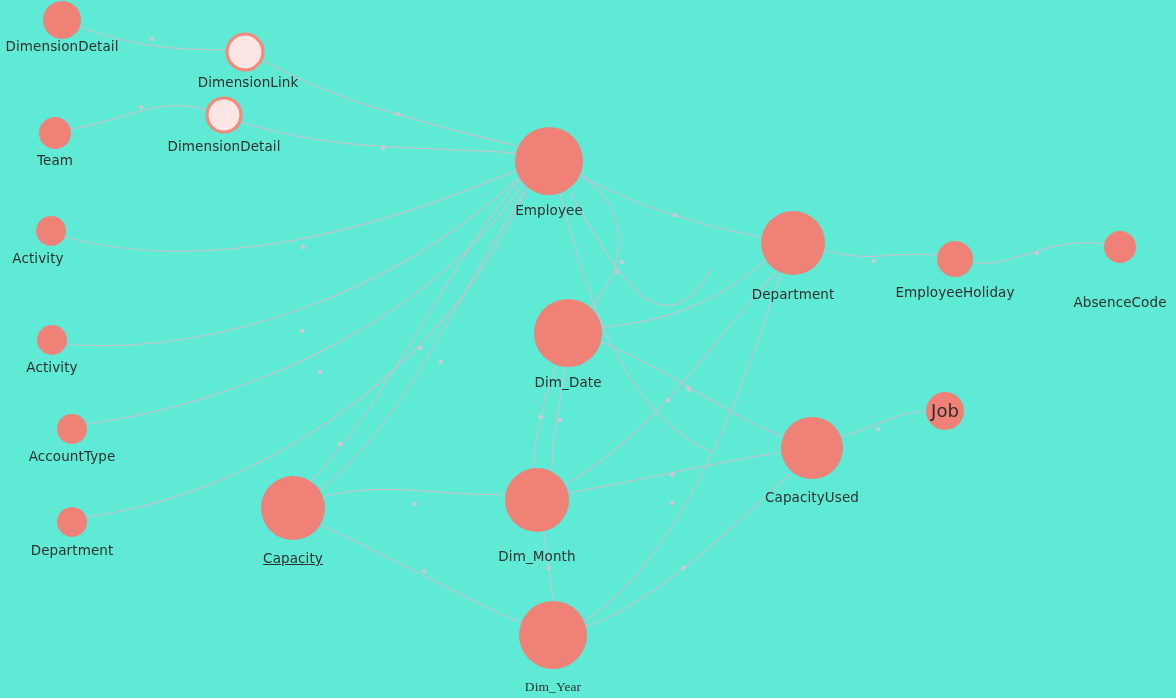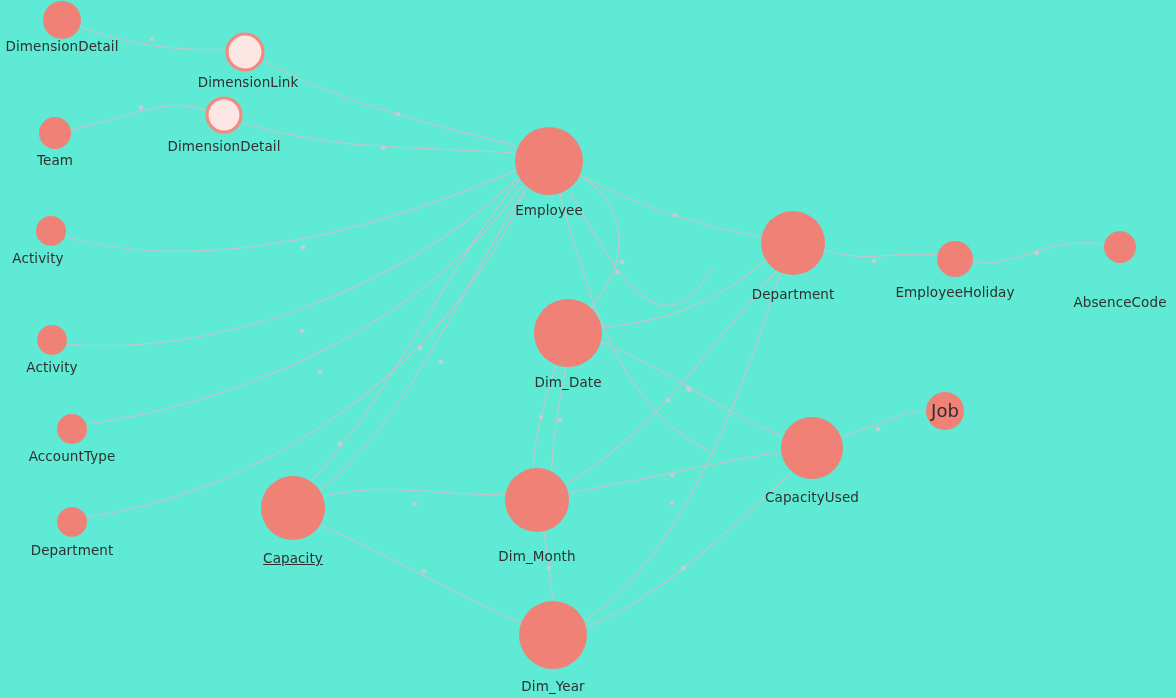--- a/index.html
+++ b/index.html
@@ -167,21 +167,21 @@
       <div class="node-label" style="left: 72px; top: 544px;">Department</div>
       <div class="node-label" style="left: 549px; top: 204px;">Employee</div>
       <div class="node-label" style="left: 793px; top: 288px;">Department</div>
       <div class="node-label" style="left: 955px; top: 286px;">EmployeeHoliday</div>
       <div class="node-label" style="left: 1120px; top: 275px; margin-top: 21px;">AbsenceCode</div>
       <div class="node-label" style="left: 568px; top: 376px;">Dim_Date</div>
       <div class="node-label inner" style="left: 945px; top: 411px;">Job</div>
       <div class="node-label" style="left: 812px; top: 491px;">CapacityUsed</div>
       <div class="node-label" style="left: 293px; top: 552px; text-decoration: underline;">Capacity</div>
       <div class="node-label" style="left: 537px; top: 544px; margin-top: 6px;">Dim_Month</div>
-      <div class="node-label" style="left: 553px; top: 680px;">Dim_Year</div>
+      <div class="node-label" style="left: 553px; top: 680px; font-family: Liberation Serif, serif;">Dim_Year</div>
     </div>
   <div id="hits-layer">
       <div class="node-hit" style="left: 62px; top: 20px; width: 38px; height: 38px;"></div>
       <div class="node-hit" style="left: 245px; top: 52px; width: 36px; height: 36px;"></div>
       <div class="node-hit" style="left: 55px; top: 133px; width: 32px; height: 32px;"></div>
       <div class="node-hit" style="left: 224px; top: 115px; width: 34px; height: 34px;"></div>
       <div class="node-hit" style="left: 51px; top: 231px; width: 30px; height: 30px;"></div>
       <div class="node-hit" style="left: 52px; top: 340px; width: 30px; height: 30px;"></div>
       <div class="node-hit" style="left: 72px; top: 429px; width: 30px; height: 30px;"></div>
       <div class="node-hit" style="left: 72px; top: 522px; width: 30px; height: 30px;"></div>

